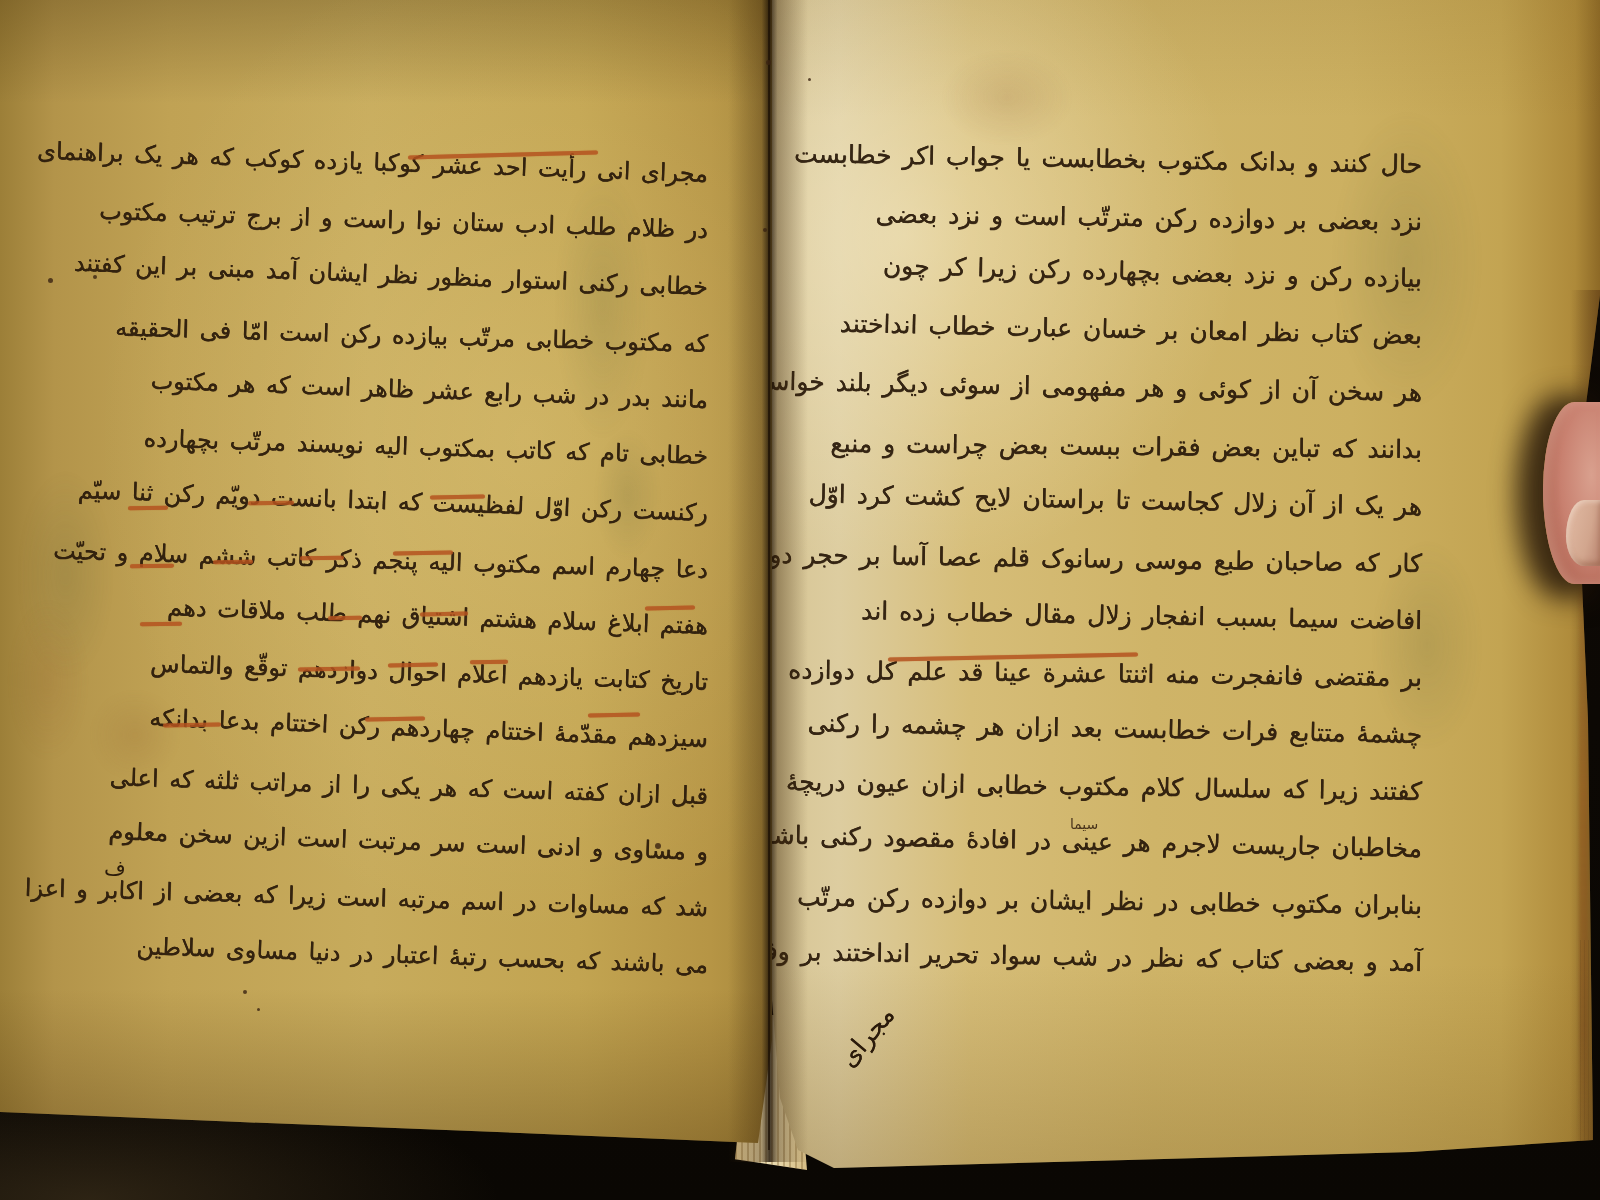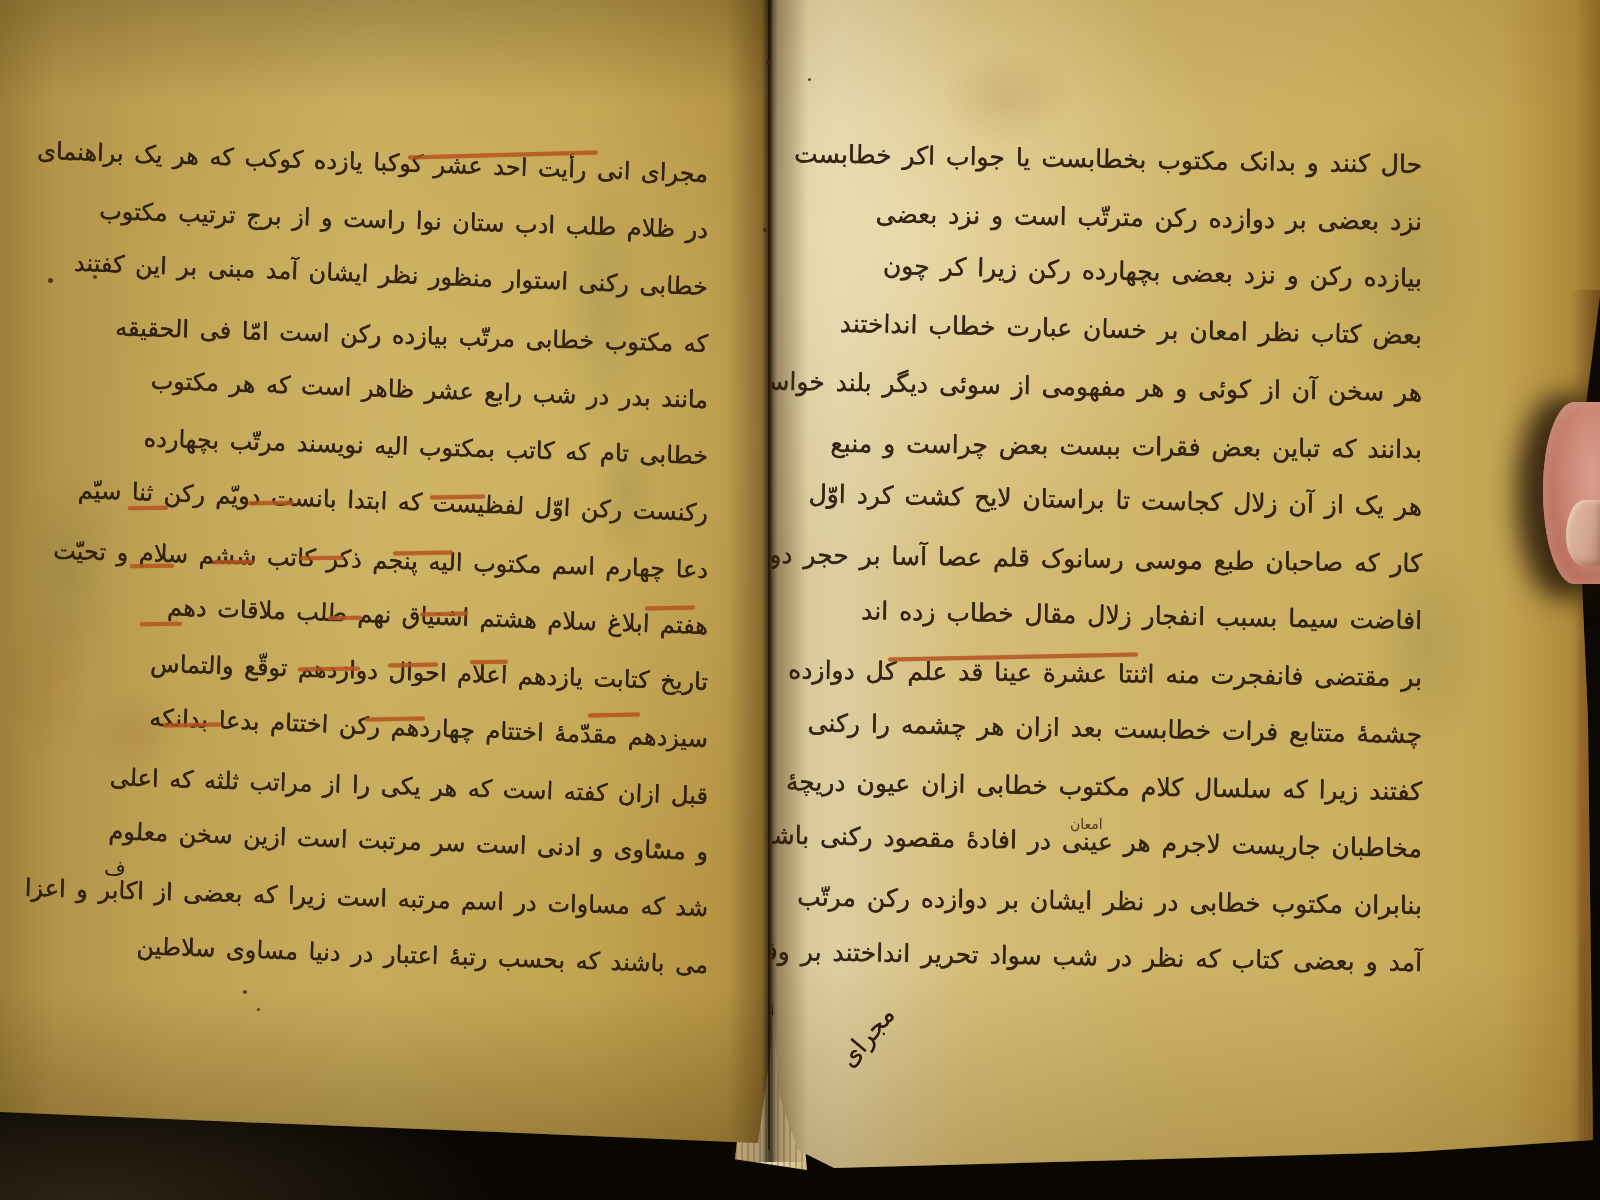--- a/index.html
+++ b/index.html
@@ -112,21 +112,21 @@
     <div class="pline" style="top:492px;transform:rotate(1.2deg);">هر یک از آن زلال کجاست تا براستان لایح کشت کرد اوّل</div>
     <div class="pline" style="top:549px;transform:rotate(0.8deg);">کار که صاحبان طبع موسی رسانوک قلم عصا آسا بر حجر دوات</div>
     <div class="pline" style="top:606px;transform:rotate(1deg);">افاضت سیما بسبب انفجار زلال مقال خطاب زده اند</div>
     <div class="pline" style="top:663px;transform:rotate(0.7deg);">بر مقتضی فانفجرت منه اثنتا عشرة عینا قد علم کل دوازده</div>
     <div class="pline" style="top:720px;transform:rotate(1.1deg);">چشمهٔ متتابع فرات خطابست بعد ازان هر چشمه را رکنی</div>
     <div class="pline" style="top:777px;transform:rotate(0.9deg);">کفتند زیرا که سلسال کلام مکتوب خطابی ازان عیون دریچهٔ</div>
     <div class="pline" style="top:834px;transform:rotate(1.2deg);">مخاطبان جاریست لاجرم هر عینی در افادهٔ مقصود رکنی باشد</div>
     <div class="pline" style="top:891px;transform:rotate(0.8deg);">بنابران مکتوب خطابی در نظر ایشان بر دوازده رکن مرتّب</div>
     <div class="pline" style="top:948px;transform:rotate(1deg);">آمد و بعضی کتاب که نظر در شب سواد تحریر انداختند بر وفق</div>
 
-    <div class="interlinear">امعان</div>
+    <div class="interlinear">سیما</div>
     <div class="catchword">مجرای</div>
 
     <div id="right-edge-shade"></div>
     <div id="right-edge-stain"></div>
     <div id="fore-edge-lines"></div>
   </div>
 
   <div id="gutter-shadow"></div>
   <div id="gutter-line"></div>
 

